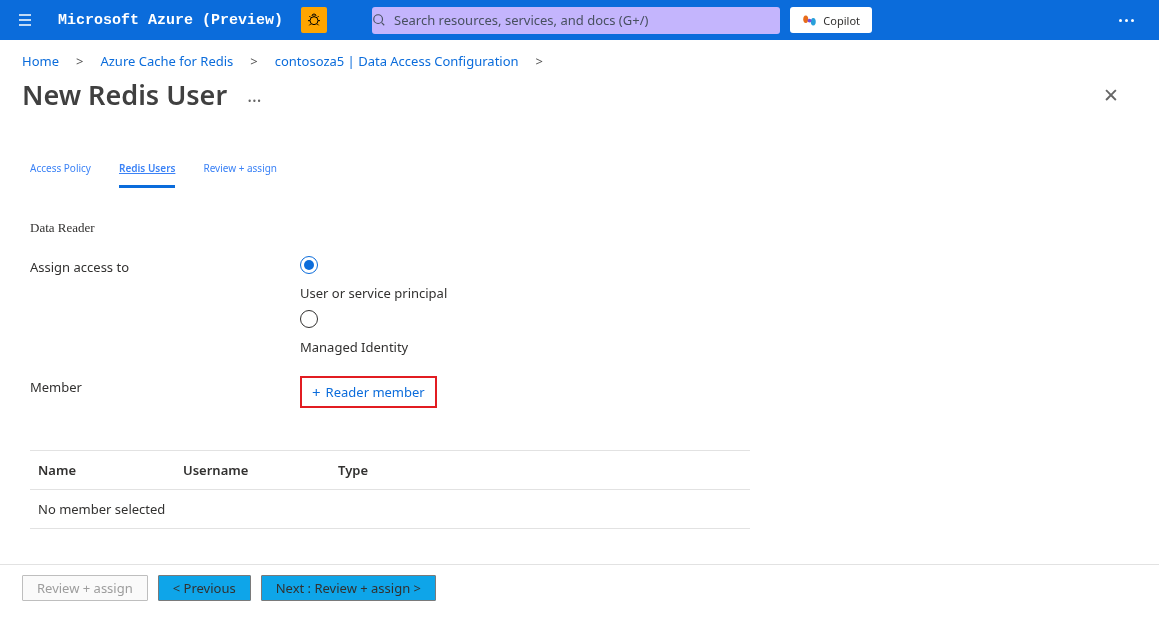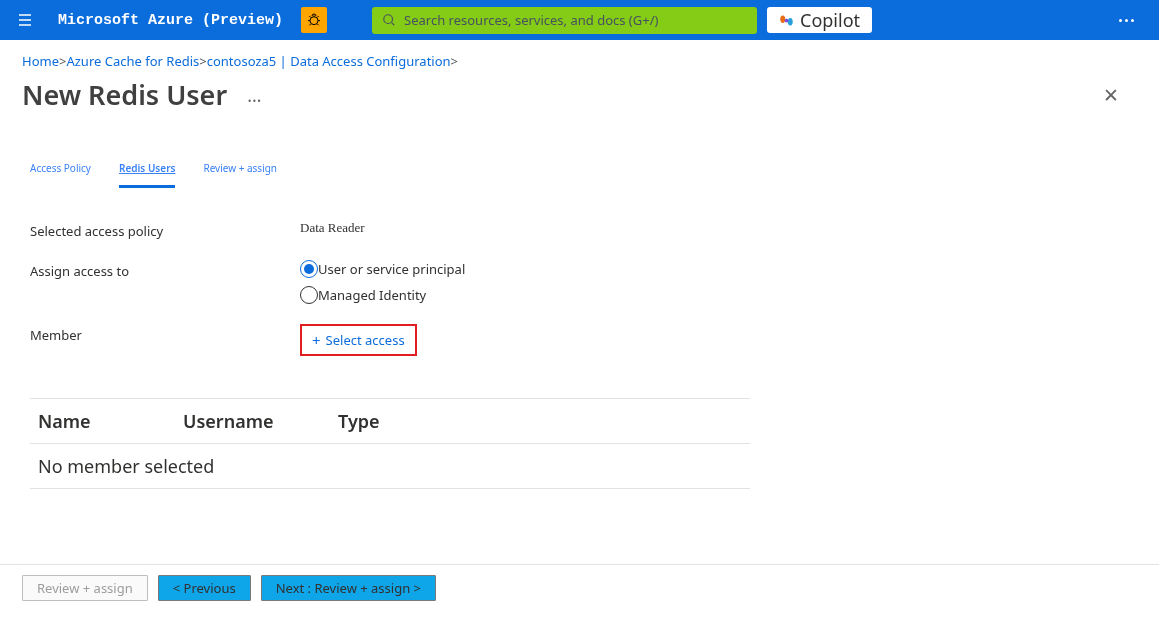--- a/index.html
+++ b/index.html
@@ -6,60 +6,60 @@
     body { width:1159px; height:623px; position:relative; background:#fff; color:#323130; overflow:hidden; }
 
     
     .top-bar { height:40px; background:#0b6cdb; display:flex; align-items:center; color:#fff; padding:0 10px; }
     .hamburger { width:30px; height:30px; display:flex; align-items:center; justify-content:center; cursor:pointer; }
     .hamburger svg { width:16px; height:16px; stroke:#fff; }
     .brand { font-weight:600; font-size:15px; margin-left:18px; white-space:nowrap;font-family:Liberation Mono, monospace; }
     .bug-square { width:26px; height:26px; background:#ffa500; margin-left:18px; display:flex; align-items:center; justify-content:center; border-radius:2px; }
     .bug-square svg { width:16px; height:16px; }
     .search-wrap { flex:1; display:flex; margin:0 65px 0 45px; gap:10px; align-items:center; max-width:500px; }
-    .search-box { flex:1; height:27px; background:#84cc16; border-radius:3px; display:flex; align-items:center; padding:0 10px; color:#485060; font-size:13px; }
+    .search-box { flex:1; height:27px; background:#c4b5fd; border-radius:3px; display:flex; align-items:center; padding:0 0; color:#485060; font-size:13px; }
     .search-icon { width:14px; height:14px; margin-right:8px; }
-    .copilot-btn { height:26px; background:#fff; border-radius:3px; display:flex; align-items:center; padding:0 12px; gap:6px; color:#323130; font-size:18px; cursor:pointer; }
+    .copilot-btn { height:26px; background:#fff; border-radius:3px; display:flex; align-items:center; padding:0 12px; gap:6px; color:#323130; font-size:11px; cursor:pointer; }
     .copilot-logo { width:15px; height:15px; }
     .brand-ellipsis { margin-left:auto; padding:0 15px; display:flex; gap:3px; cursor:pointer; }
     .dot { width:3px; height:3px; border-radius:50%; background:#fff; }
 
     
-    .breadcrumb { padding:12px 22px 2px 22px; font-size:13px; display:flex; align-items:center; gap:0; }
+    .breadcrumb { padding:12px 22px 2px 22px; font-size:13px; display:flex; align-items:center; gap:17px; }
     .breadcrumb a { color:#0b6cdb; text-decoration:none; cursor:pointer; }
     .breadcrumb .sep { color:#555; }
 
     
     .heading-row { padding:4px 22px 8px 22px; display:flex; align-items:center; }
     .page-title { font-size:27px; font-weight:600; color:#404040; }
     .title-dots { margin-left:20px; font-size:18px; color:#666; cursor:pointer; }
     .close-x { margin-left:auto; margin-right:18px; font-size:19px; color:#666; cursor:pointer; font-weight:400; }
 
     
     .tabs { display:flex; gap:28px; padding:40px 0 0 30px; border-bottom:none; }
     .tab { font-size:10px; color:#3b82f6; padding:0 0 10px 0; cursor:pointer; border-bottom:3px solid transparent; }
     .tab.active { font-weight:600; border-bottom-color:#0b6cdb;text-decoration:underline; }
 
     
     .form-area { padding:32px 30px 10px 30px; }
     .form-row { display:flex; align-items:flex-start; margin-bottom:20px; font-size:13px; }
     .form-label { width:270px; color:#323130; padding-top:2px; }
     .form-value { color:#323130;font-family:Liberation Serif, serif; }
     .radio-group { display:flex; flex-direction:column; gap:8px; }
-    .radio-item { display:flex; align-items:flex-end; cursor:pointer; }
+    .radio-item { display:flex; align-items:flex-start; gap:10px; cursor:pointer;flex-direction:column; }
     .radio-circle { width:18px; height:18px; border-radius:50%; border:1.5px solid #323130; display:flex; align-items:center; justify-content:center; }
     .radio-circle.selected { border-color:#0b6cdb; }
     .radio-dot-inner { width:10px; height:10px; border-radius:50%; background:#0b6cdb; }
 
     .select-member-box { display:inline-flex; align-items:center; gap:5px; border:2px solid #e21c21; padding:5px 10px; cursor:pointer; color:#0b6cdb; font-size:13px; }
     .plus-icon { font-size:15px; line-height:1; }
 
     
     .member-table { margin:12px 30px 0 30px; border-top:1px solid #e2e2e2; width:720px; }
-    .tbl-head, .tbl-row { display:flex; padding:10px 8px; font-size:18px; border-bottom:1px solid #e2e2e2; }
+    .tbl-head, .tbl-row { display:flex; padding:10px 8px; font-size:13px; border-bottom:1px solid #e2e2e2; }
     .tbl-head { font-weight:600; }
     .col-name { width:145px; }
     .col-username { width:155px; }
     .col-type { width:150px; }
 
     
     .footer-bar { position:absolute; left:0; right:0; bottom:22px; border-top:1px solid #e2e2e2; padding:10px 22px 0 22px; display:flex; gap:10px; }
     .ft-btn { height:26px; padding:0 14px; font-size:13px; border:1px solid #7a7a7a; background:#0ea5e9; cursor:pointer; display:flex; align-items:center; border-radius:1px; }
     .ft-btn.disabled { color:#9d9d9d; border-color:#bebebe; cursor:default; background:#fafafa; }
   </style>
@@ -120,21 +120,20 @@
 
 <div class="tabs">
   <div class="tab">Access Policy</div>
   <div class="tab active">Redis Users</div>
   <div class="tab">Review + assign</div>
 </div>
 
 <div class="form-area">
 
   <div class="form-row">
-    <div class="form-label">Selected access policy</div>
     <div class="form-value">Data Reader</div>
   </div>
 
   <div class="form-row">
     <div class="form-label">Assign access to</div>
     <div class="radio-group">
       <div class="radio-item">
         <div class="radio-circle selected">
             <div class="radio-dot-inner"></div>
           </div>
@@ -145,21 +144,21 @@
         <span>Managed Identity</span>
       </div>
     </div>
   </div>
 
   <div class="form-row">
     <div class="form-label">Member</div>
     <div>
       <div class="select-member-box">
         <span class="plus-icon">+</span>
-        <span>Select access</span>
+        <span>Reader member</span>
       </div>
     </div>
   </div>
 
 </div>
 
 <div class="member-table">
   <div class="tbl-head">
     <div class="col-name">Name</div>
     <div class="col-username">Username</div>

